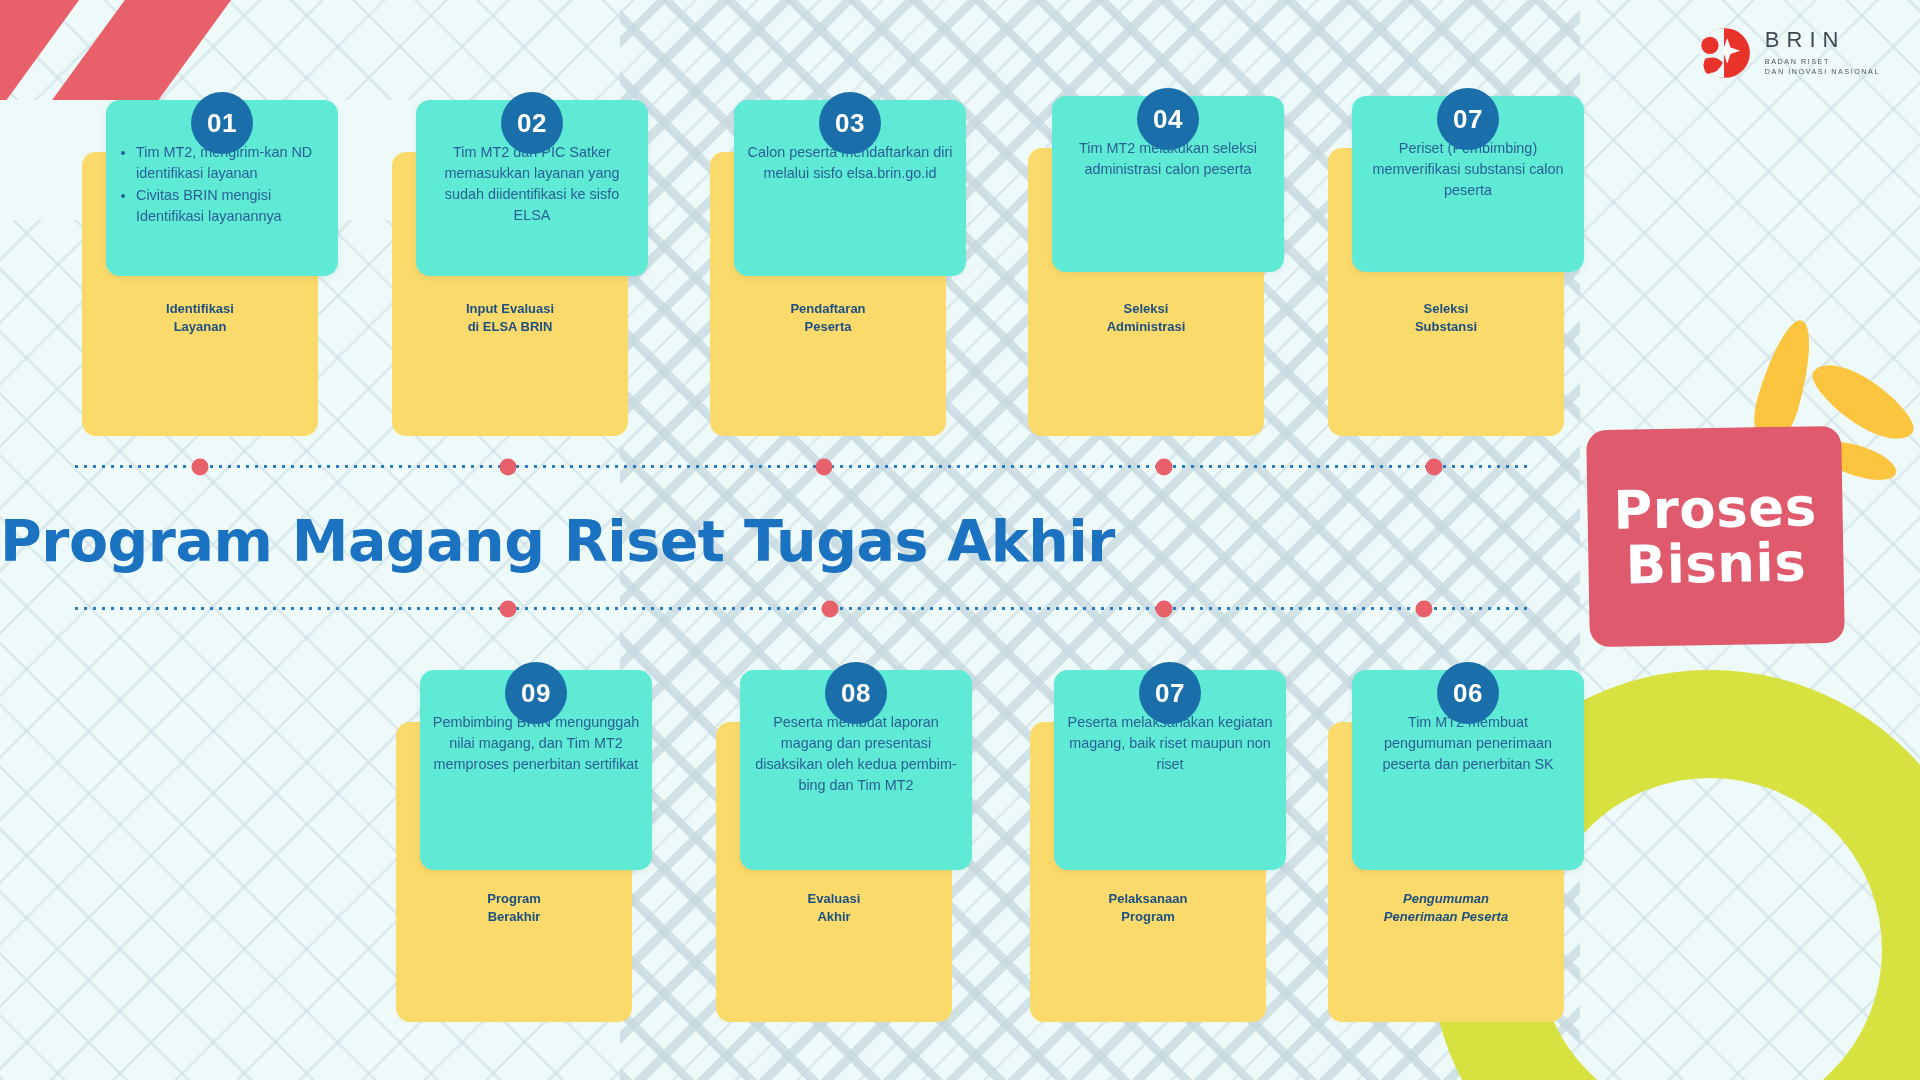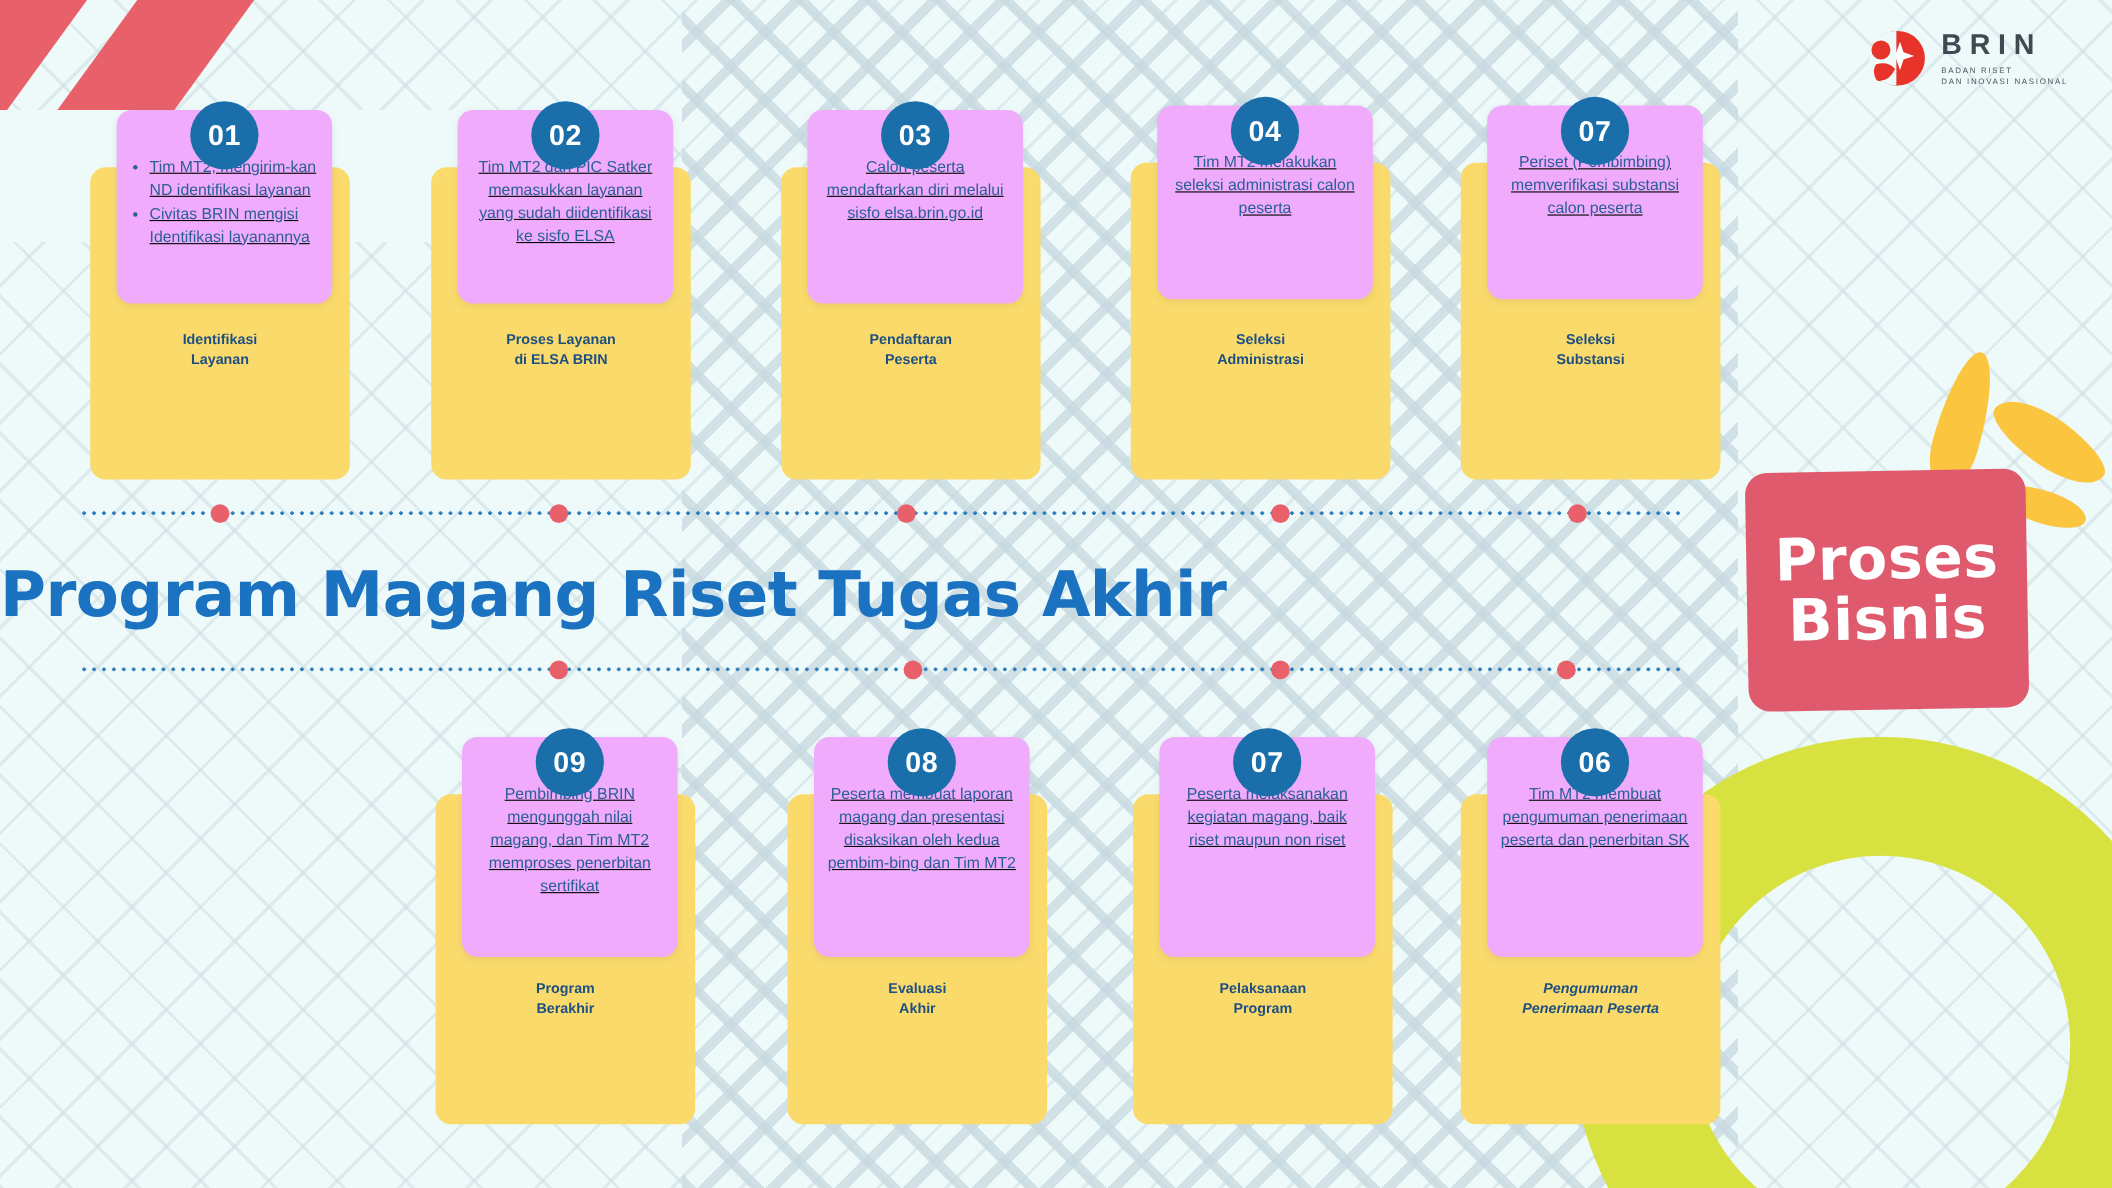--- a/index.html
+++ b/index.html
@@ -51,47 +51,46 @@
   }
 
   
   #brin-logo{
     position:absolute; right:40px; top:26px;
     display:flex; align-items:center; gap:14px;
   }
   .brin-mark{ width:54px; height:54px; flex:0 0 auto; }
   .brin-text{ display:flex; flex-direction:column; }
   .brin-word{
-    font-size:26px; letter-spacing:7px; color:#3e4a52; font-weight:700;
+    font-size:22px; letter-spacing:7px; color:#3e4a52; font-weight:400;
     line-height:1;
   }
   .brin-sub{
     font-size:7.2px; letter-spacing:1.55px; color:#49555d; line-height:1.45;
     margin-top:6px;
   }
 
   
   .card{
     position:absolute;
     width:236px;
   }
   .card-yellow{
     position:absolute; left:0; top:52px;
     width:236px; border-radius:14px;
     background:#fada6a;
   }
   .card-white{
     position:absolute; left:24px; top:0;
-    width:196px;
-    background:#f0abfc;
+    width:232px;
+    background:#5eead4;
     border-radius:14px;
     box-shadow:0 2px 7px rgba(70,100,120,.10);
     padding:42px 12px 14px 12px;
     min-height:176px;
-    text-decoration:underline;
   }
   .badge{
     position:absolute; left:50%; top:-8px;
     transform:translateX(-50%);
     width:62px; height:62px; border-radius:50%;
     background:#1a6faa;
     color:#fff;
     font-size:26px; font-weight:bold;
     display:flex; align-items:center; justify-content:center;
     letter-spacing:.5px;
@@ -218,21 +217,21 @@
   </div>
 </div>
 
 <div class="card row-top" style="left:392px; top:100px;">
   <div class="card-yellow" style="height:284px;"></div>
   <div class="card-white">
     <div class="badge">02</div>
     <div class="card-body">Tim MT2 dan PIC Satker memasukkan layanan yang sudah diidentifikasi ke sisfo ELSA</div>
   </div>
   <div class="card-title" style="top:200px;">
-    <div>Proses Layanan</div>
+    <div>Input Evaluasi</div>
     <div>di ELSA BRIN</div>
   </div>
 </div>
 
 <div class="card row-top" style="left:710px; top:100px;">
   <div class="card-yellow" style="height:284px;"></div>
   <div class="card-white">
     <div class="badge">03</div>
     <div class="card-body">Calon peserta mendaftarkan diri melalui sisfo elsa.brin.go.id</div>
   </div>

